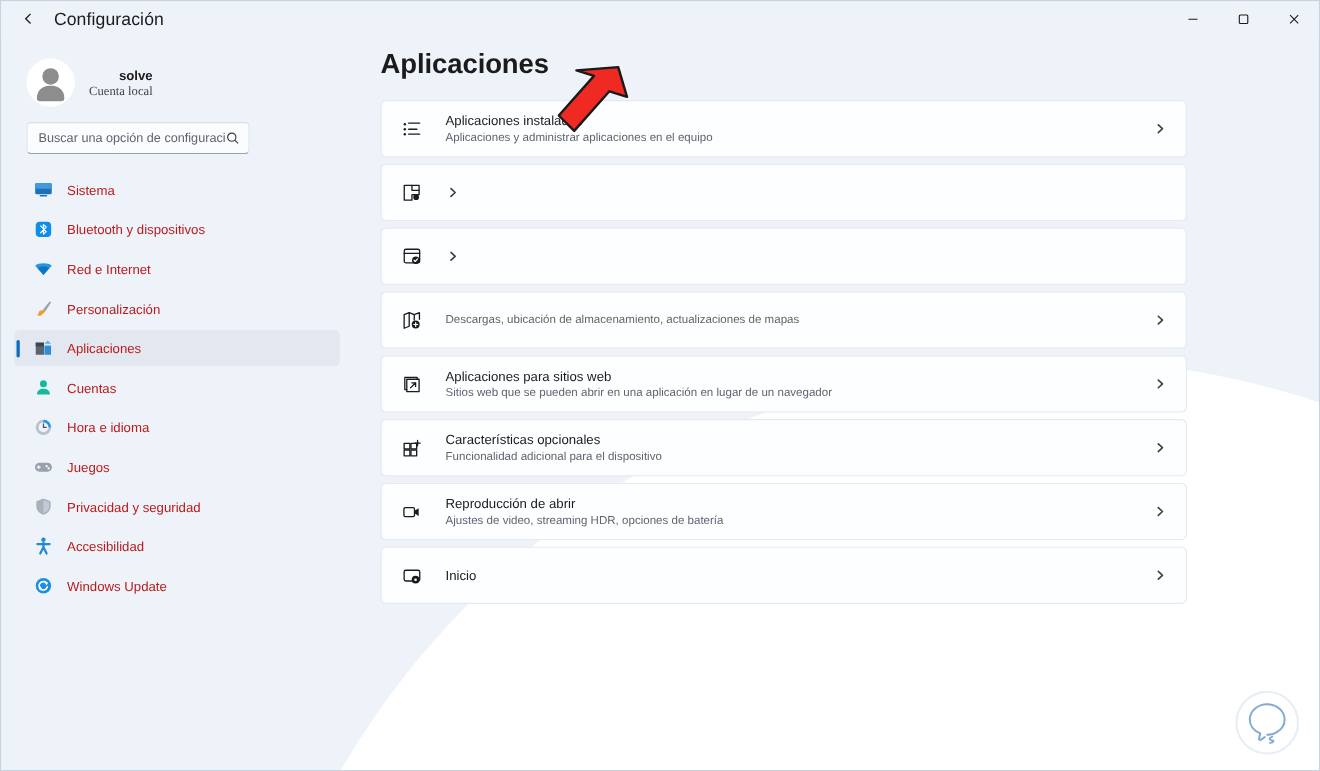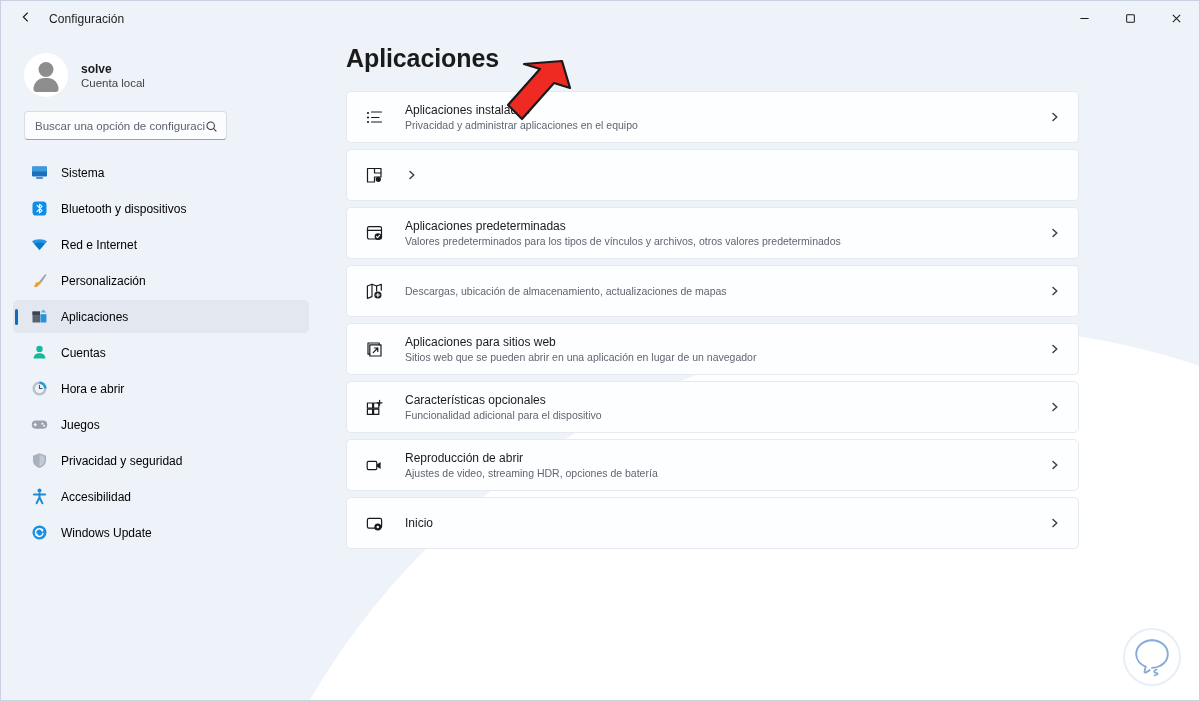--- a/index.html
+++ b/index.html
@@ -52,58 +52,58 @@
     z-index: 5;
     border-top: 1px solid #c9d2e0;
   }
   .back-btn {
     width: 34px; height: 28px; margin-left: 8px;
     display: flex; align-items: center; justify-content: center;
     border-radius: 4px; cursor: pointer;
   }
   .back-btn svg { width: 14px; height: 14px; stroke: #1b1b1b; fill: none; stroke-width: 1.4; }
   .win-title {
-    font-size: 12px; color: #1b1b1b; margin-left: 6px; letter-spacing: .1px;
+    font-size: 16px; color: #1b1b1b; margin-left: 6px; letter-spacing: .1px;
   }
   .win-controls { margin-left: auto; display: flex; height: 37px; }
   .win-btn {
     width: 46px; height: 37px;
     display: flex; align-items: center; justify-content: center;
     cursor: pointer; color: #1b1b1b;
   }
   .win-btn svg { width: 11px; height: 11px; stroke: currentColor; fill: none; stroke-width: 1.1; }
 
   
   .sidebar {
     position: absolute; top: 37px; left: 0;
     width: 320px; height: 664px;
     z-index: 4;
     padding: 0 12px;
   }
   .account {
     display: flex; align-items: center; gap: 13px;
-    padding: 10px 0 0 11px; height: 66px;
+    padding: 10px 0 0 11px; height: 66px; text-align: right;
   }
   .avatar {
     width: 44px; height: 44px; border-radius: 50%;
     background: #ffffff;
     position: relative; overflow: hidden;
     flex: 0 0 44px;
   }
   .avatar .head {
     position: absolute; left: 50%; top: 9px; transform: translateX(-50%);
     width: 15px; height: 15px; border-radius: 50%; background: #8d8d8d;
   }
   .avatar .body {
     position: absolute; left: 50%; bottom: 5px; transform: translateX(-50%);
     width: 25px; height: 14px; border-radius: 11px 11px 3px 3px; background: #8d8d8d;
   }
   .acct-text { display: flex; flex-direction: column; gap: 1px; }
   .acct-name { font-size: 12px; font-weight: bold; color: #1b1b1b; }
-  .acct-sub  { font-size: 11.5px; color: #444; }
+  .acct-sub  { font-size: 11.5px; color: #444; font-family: Liberation Serif, serif; }
 
   .search-wrap {
     margin: 8px 0 0 11px;
     width: 203px; height: 29px;
     background: #fbfcfe;
     border: 1px solid #d8dde5;
     border-bottom: 1.6px solid #9aa2af;
     border-radius: 4px;
     display: flex; align-items: center;
     padding: 0 8px 0 10px;
@@ -128,21 +128,21 @@
     cursor: pointer;
   }
   .nav-item.active { background: #e2e7f0; }
   .nav-item.active::before {
     content: ""; position: absolute; left: 2px; top: 50%;
     transform: translateY(-50%);
     width: 3px; height: 16px; border-radius: 2px; background: #0f6cbd;
   }
   .nav-icon { width: 17px; height: 17px; flex: 0 0 17px; display: flex; align-items: center; justify-content: center; }
   .nav-icon svg { width: 17px; height: 17px; display: block; }
-  .nav-label { font-size: 12px; color: #000000; }
+  .nav-label { font-size: 12px; color: #b91c1c; }
 
   
   .main {
     position: absolute; top: 37px; left: 320px;
     width: 880px; height: 664px;
     z-index: 4;
     padding: 0 122px 0 25px;
     overflow: hidden;
   }
   .page-title {
@@ -320,21 +320,21 @@
 
       <div class="nav-item">
         <span class="nav-icon">
           <svg viewBox="0 0 17 17">
               <circle cx="8.5" cy="8.5" r="7" fill="#b9c2cc"></circle>
               <path d="M8.5 1.5 A7 7 0 0 1 15.5 8.5 L8.5 8.5 Z" fill="#2196e3"></path>
               <circle cx="8.5" cy="8.5" r="4.5" fill="#eef2f7"></circle>
               <path d="M8.5 5.3 V8.5 H11" stroke="#49525c" stroke-width="1.1" fill="none" stroke-linecap="round"></path>
             </svg>
         </span>
-        <span class="nav-label">Hora e abrir</span>
+        <span class="nav-label">Hora e idioma</span>
       </div>
 
       <div class="nav-item">
         <span class="nav-icon">
           <svg viewBox="0 0 17 17">
               <rect x="0.8" y="4.6" width="15.4" height="8.2" rx="4.1" fill="#98a1ac"></rect>
               <path d="M4.2 7.4 V10 M2.9 8.7 H5.5" stroke="#fff" stroke-width="1.1" stroke-linecap="round"></path>
               <circle cx="11.4" cy="7.8" r="1" fill="#fff"></circle>
               <circle cx="13.2" cy="9.8" r="1" fill="#fff"></circle>
             </svg>
@@ -386,21 +386,21 @@
         <span class="card-icon">
           <svg viewBox="0 0 19 19">
               <circle cx="3" cy="5" r="1.1" fill="#1b1b1b" stroke="none"></circle>
               <circle cx="3" cy="9.5" r="1.1" fill="#1b1b1b" stroke="none"></circle>
               <circle cx="3" cy="14" r="1.1" fill="#1b1b1b" stroke="none"></circle>
               <path d="M6.5 4 H16.5 M6.5 9.5 H14 M6.5 14 H16.5"></path>
             </svg>
         </span>
         <div class="card-text">
           <span class="card-title">Aplicaciones instaladas</span>
-          <span class="card-desc">Privacidad y administrar aplicaciones en el equipo</span>
+          <span class="card-desc">Aplicaciones y administrar aplicaciones en el equipo</span>
         </div>
         <span class="chev">
           <svg viewBox="0 0 10 10">
               <path d="M3 1.5 L6.8 5 L3 8.5"></path>
             </svg>
         </span>
       </div>
 
       <div class="card">
         <span class="card-icon">
@@ -419,24 +419,20 @@
 
       <div class="card">
         <span class="card-icon">
           <svg viewBox="0 0 19 19">
               <path d="M2.5 4.2 C2.5 3.3 3.2 2.6 4.1 2.6 H14.9 C15.8 2.6 16.5 3.3 16.5 4.2 V13.4 C16.5 14.3 15.8 15 14.9 15 H4.1 C3.2 15 2.5 14.3 2.5 13.4 Z"></path>
               <path d="M2.5 6.4 H16.5"></path>
               <circle cx="13" cy="12.6" r="3.4" fill="#1b1b1b" stroke="none"></circle>
               <path d="M11.4 12.6 L12.5 13.7 L14.6 11.4" stroke="#fff" stroke-width="1.1" fill="none"></path>
             </svg>
         </span>
-        <div class="card-text">
-          <span class="card-title">Aplicaciones predeterminadas</span>
-          <span class="card-desc">Valores predeterminados para los tipos de vínculos y archivos, otros valores predeterminados</span>
-        </div>
         <span class="chev">
           <svg viewBox="0 0 10 10">
               <path d="M3 1.5 L6.8 5 L3 8.5"></path>
             </svg>
         </span>
       </div>
 
       <div class="card">
         <span class="card-icon">
           <svg viewBox="0 0 19 19">

